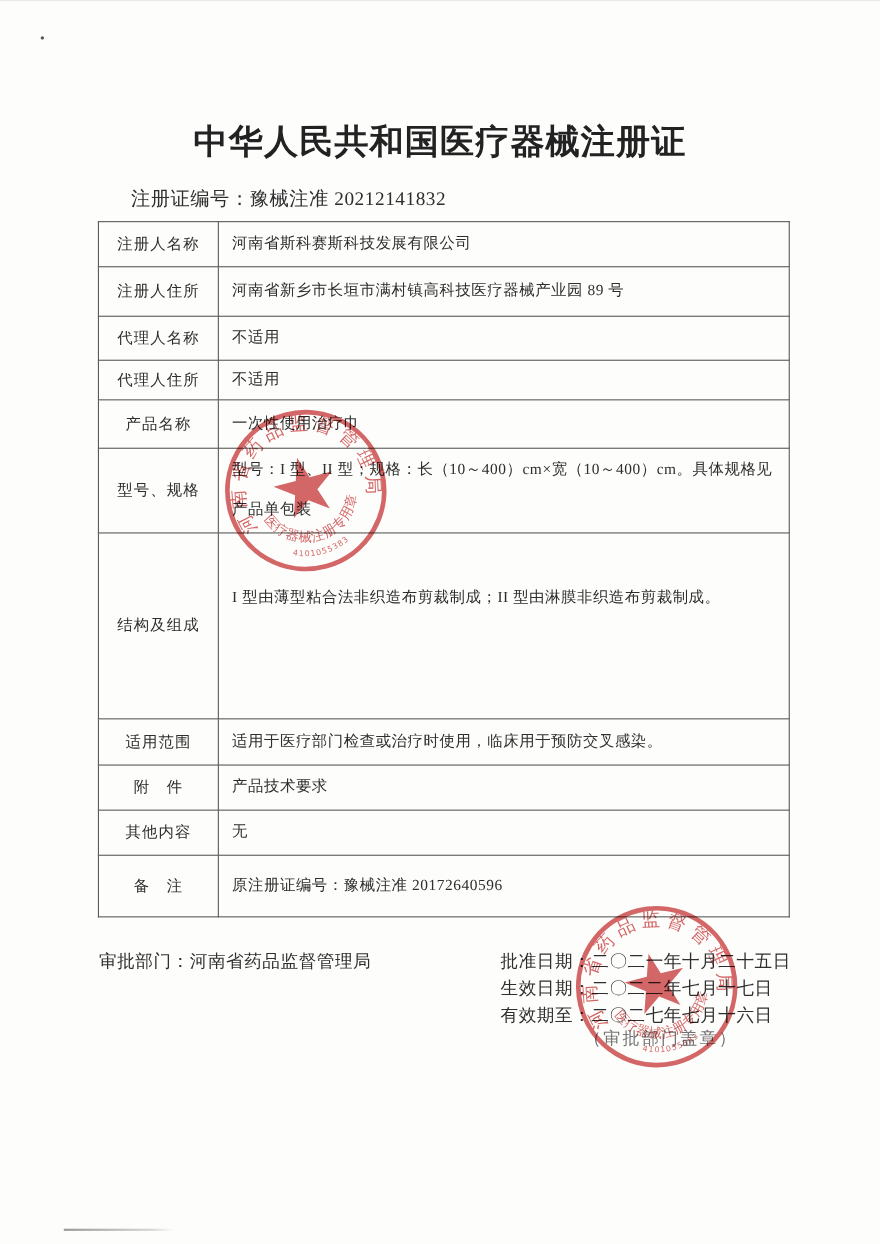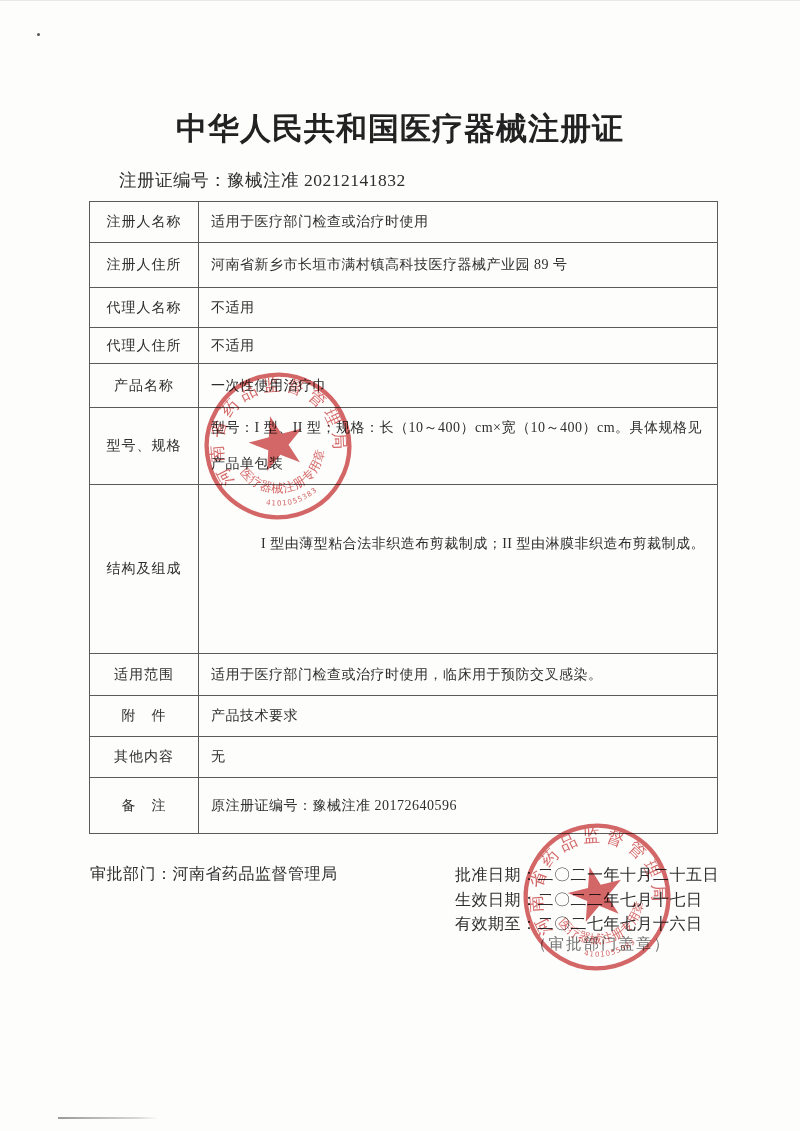--- a/index.html
+++ b/index.html
@@ -36,21 +36,21 @@
     width:104px;text-align:center;letter-spacing:1px;padding:0 2px;
   }
   table.cert td{
     padding:2px 12px 2px 12px;line-height:26px;letter-spacing:.5px;
   }
   tr.r1{height:41px} tr.r2{height:45px} tr.r3{height:44px}
   tr.r4{height:40px} tr.r5{height:36px} tr.r6{height:44px}
   tr.r7{height:74px} tr.r8{height:169px}
   tr.r9{height:42px} tr.r10{height:41px} tr.r11{height:41px} tr.r12{height:56px}
   tr.r7 td{line-height:36px;}
-  tr.r8 td{vertical-align:top;padding-top:40px;line-height:38px;text-align:right;}
+  tr.r8 td{vertical-align:top;padding-top:40px;line-height:38px;}
   .footer-dept{position:absolute;left:90px;top:863px;font-size:16px;letter-spacing:.5px;}
   .footer-dates{position:absolute;left:455px;top:862px;font-size:16px;letter-spacing:.5px;line-height:24.5px;}
   .seal-note{position:absolute;left:531px;top:933px;font-size:15.5px;letter-spacing:2px;color:#737373;}
   .stamp{
     position:absolute;width:154px;height:154px;
     mix-blend-mode:multiply;opacity:.82;
   }
   .stamp-product{left:201px;top:368px;transform:rotate(-15deg);}
   .stamp-approval{left:520px;top:819px;transform:rotate(-14deg);}
   .stamp text{font-family:"DejaVu Sans","Liberation Sans",sans-serif;}
@@ -66,21 +66,21 @@
   <h1 class="title">中华人民共和国医疗器械注册证</h1>
 
   <div class="regline">
     <span>注册证编号：</span><span>豫械注准 20212141832</span>
   </div>
 
   <table class="cert">
     <tbody>
       <tr class="r1">
         <th>注册人名称</th>
-        <td>适用于医疗部门检查或治疗时使用</td>
+        <td>河南省斯科赛斯科技发展有限公司</td>
       </tr>
       <tr class="r2">
         <th>注册人住所</th>
         <td>河南省新乡市长垣市满村镇高科技医疗器械产业园 89 号</td>
       </tr>
       <tr class="r4">
         <th>代理人名称</th>
         <td>不适用</td>
       </tr>
       <tr class="r5">

